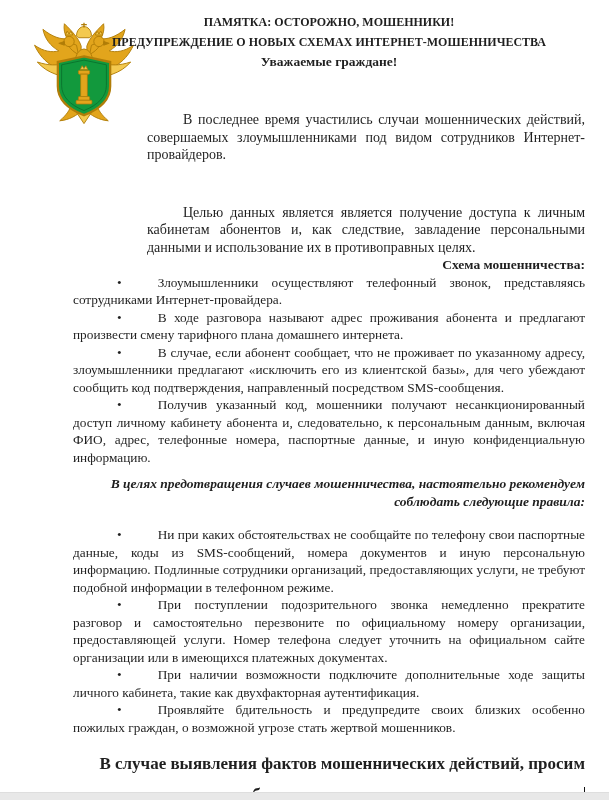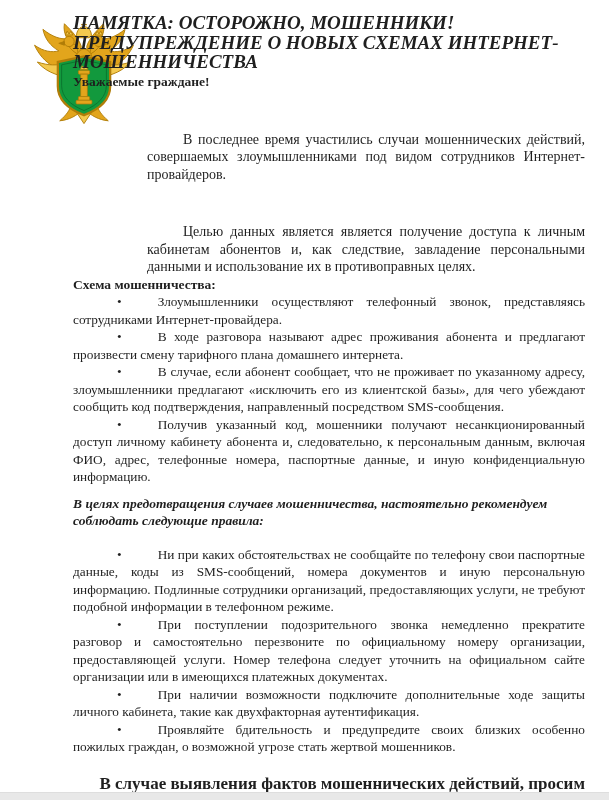--- a/index.html
+++ b/index.html
@@ -29,42 +29,43 @@
     width: 512px;
   }
   .emblem {
     position: absolute;
     left: 28px;
     top: 22px;
     width: 112px;
     height: 108px;
   }
   .title-block {
+    text-align: center;
     font-weight: bold;
-    font-size: 19px;
+    font-size: 12px;
     line-height: 19.5px;
-    font-style: italic;
   }
   .salutation {
+    text-align: center;
     font-weight: bold;
     font-size: 13.5px;
     line-height: 19px;
     margin: 0;
   }
   p { margin: 0; }
   .lead {
     margin-left: 74px;
     text-align: justify;
     text-indent: 36px;
     font-size: 14px;
     line-height: 17.5px;
     margin-top: 40px;
   }
   .center-bold {
-    text-align: left;
+    text-align: right;
     font-weight: bold;
     font-size: 13.5px;
     line-height: 17.5px;
   }
   .rules-heading {
     margin-top: 9px;
     margin-bottom: 16px;
     font-style: italic;
   }
   .bullet {

